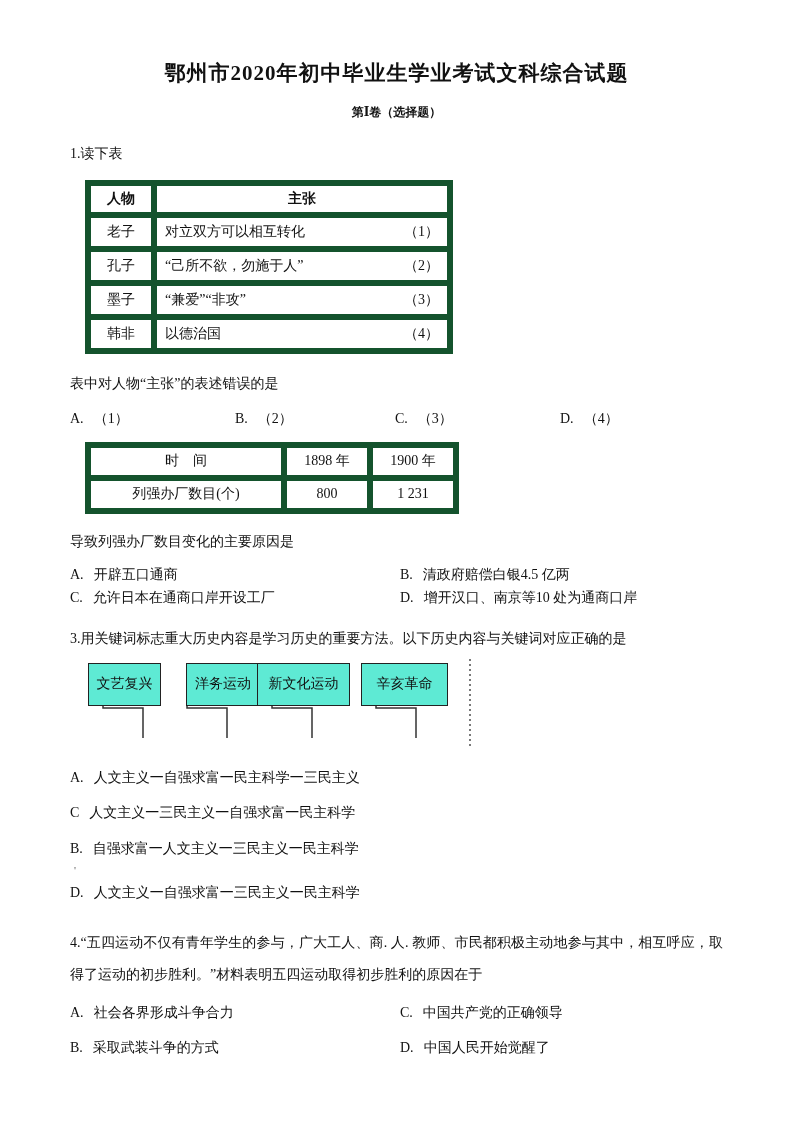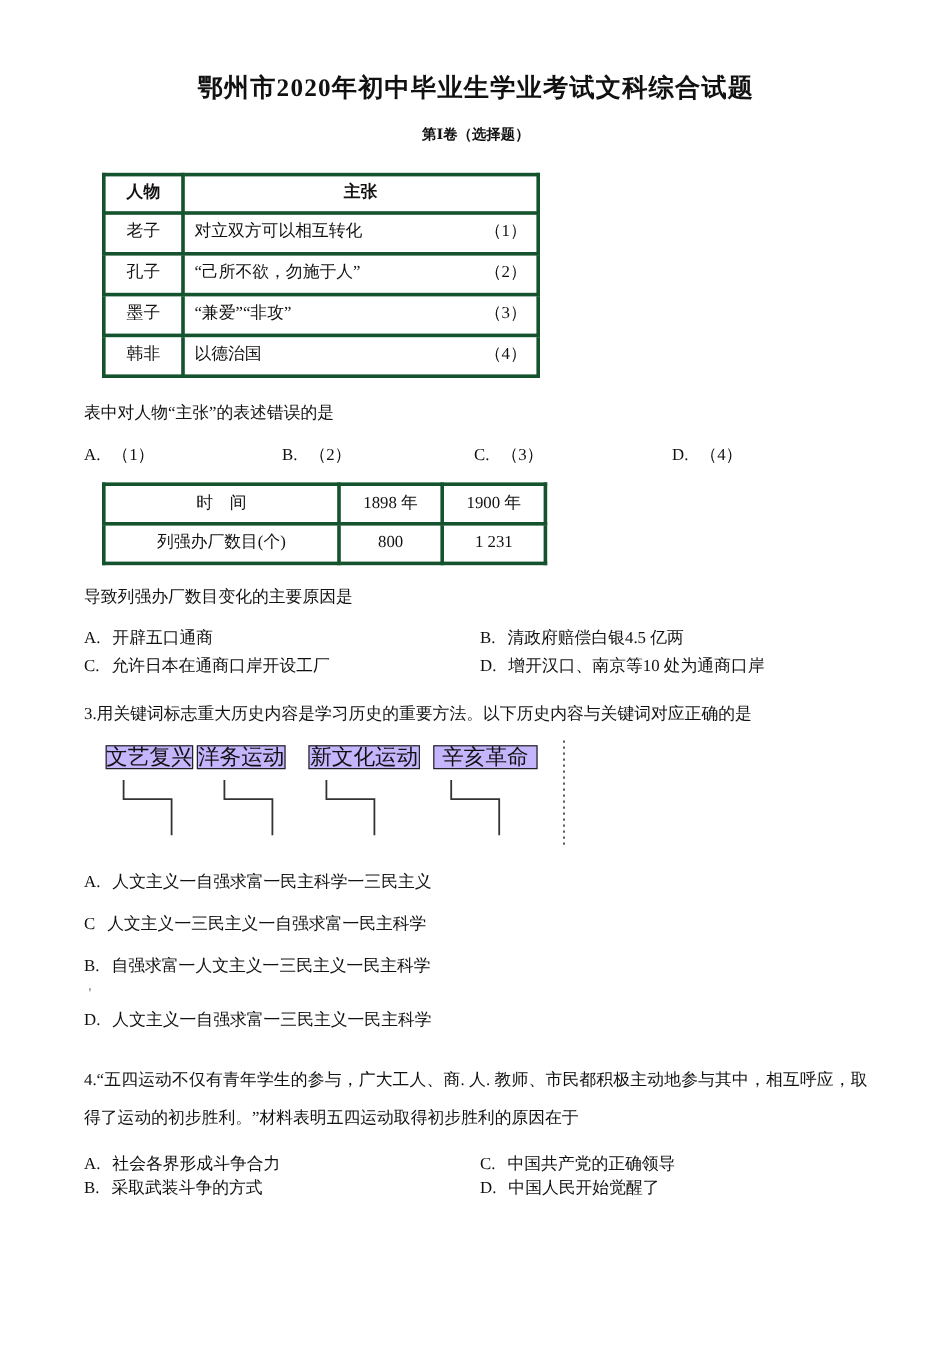--- a/index.html
+++ b/index.html
@@ -27,21 +27,21 @@
     margin-bottom: 22px;
   }
 
   .stem { font-size: 14px; }
   .q2-stem { margin-top: 20px; }
   .q3-stem { margin-top: 20px; }
   .q4-stem { margin-top: 24px; text-align: justify; line-height: 2.3; }
 
   
   table { border-collapse: collapse; }
-  th, td { border: 3px solid #14532d; font-size: 14px; font-weight: normal; }
+  th, td { border: 6px solid #14532d; font-size: 14px; font-weight: normal; }
 
   .t1 { margin: 16px 0 0 15px; }
   .t1 th { font-weight: bold; height: 32px; text-align: center; }
   .t1 td { height: 34px; }
   .t1 .col-person { width: 66px; text-align: center; }
   .t1 .col-claim  { width: 296px; padding: 0 8px; }
   .claim-flex { display: flex; justify-content: space-between; align-items: center; }
 
   .t2 { margin: 12px 0 0 15px; }
   .t2 td { height: 33px; text-align: center; }
@@ -65,47 +65,48 @@
   .opt-list { margin-top: 4px; }
   .opt-list .opt { margin-top: 15px; }
   .stray { display: block; height: 12px; font-size: 11px; color: #555; margin: 6px 0 0 4px; line-height: 10px; }
 
   
   .diagram { position: relative; height: 96px; margin-top: 8px; }
   .diagram svg { position: absolute; left: 0; top: 0; }
   .kw-box {
     position: absolute;
     top: 6px;
-    height: 20px;
+    height: 43px;
     border: 1.5px solid #222;
     display: flex;
     align-items: center;
     justify-content: center;
-    font-size: 18px;
-    background: #c4b5fd;
+    font-size: 14px;
+    background: #5eead4;
     z-index: 2;
     white-space: nowrap;
   }
   .kw-0 { left: 18px;  width: 73px; }
-  .kw-1 { left: 94px; width: 74px; }
+  .kw-1 { left: 116px; width: 74px; }
   .kw-2 { left: 187px; width: 93px; }
   .kw-3 { left: 291px; width: 87px; }
 
   
-  .q4-options { display: grid; grid-template-columns: 330px 1fr; margin-top: 12px; font-family: Liberation Serif, serif; }
+  .q4-options { display: grid; grid-template-columns: 330px 1fr; row-gap: 14px; margin-top: 12px; font-family: Liberation Serif, serif; }
 </style>
 </head>
 <body>
 
 <div class="page">
 
   <div class="title">鄂州市2020年初中毕业生学业考试文科综合试题</div>
   <div class="subtitle">第Ⅰ卷（选择题）</div>
 
   <div>
+    <div class="stem">1.读下表</div>
 
     <table class="t1">
       <tbody>
           <tr>
         <th class="col-person">人物</th>
         <th class="col-claim" style="text-align:center;">主张</th>
       </tr>
       <tr>
         <td class="col-person">老子</td>
         <td class="col-claim">

